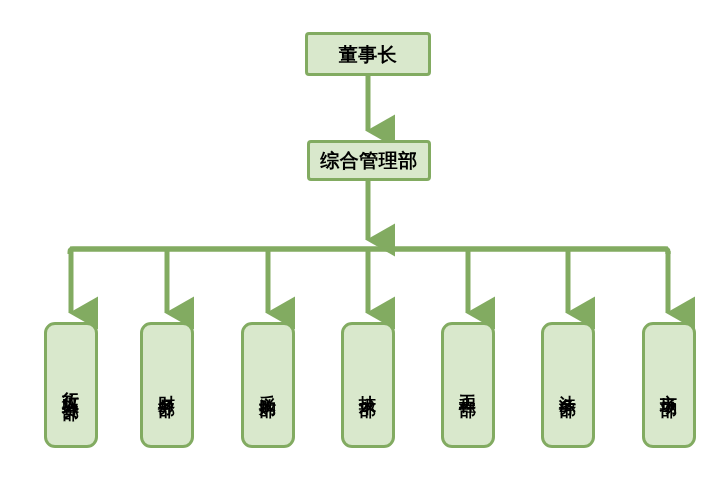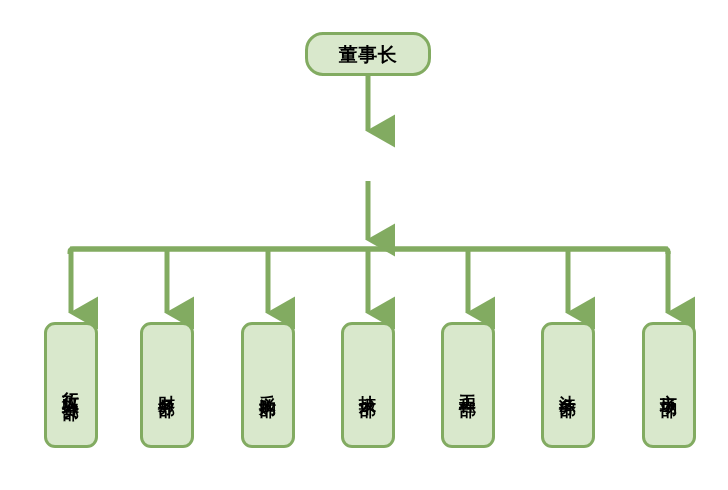--- a/index.html
+++ b/index.html
@@ -23,21 +23,21 @@
     top: 0;
     width: 728px;
     height: 490px;
     pointer-events: none;
   }
   .node {
     position: absolute;
     box-sizing: border-box;
     background: #d9e8cc;
     border: 3px solid #82ab61;
-    border-radius: 18px;
+    border-radius: 4px;
     display: flex;
     align-items: center;
     justify-content: center;
     z-index: 2;
   }
   .node-label {
     color: #000000;
     font-weight: bold;
     line-height: 1.18;
     letter-spacing: 0.5px;
@@ -82,20 +82,23 @@
     <line x1="368" y1="251" x2="368" y2="313" stroke="#82ab61" stroke-width="5" marker-end="url(#arrowhead)"></line>
     <line x1="468" y1="251" x2="468" y2="313" stroke="#82ab61" stroke-width="5" marker-end="url(#arrowhead)"></line>
     <line x1="568" y1="251" x2="568" y2="313" stroke="#82ab61" stroke-width="5" marker-end="url(#arrowhead)"></line>
     <line x1="668" y1="251" x2="668" y2="313" stroke="#82ab61" stroke-width="5" marker-end="url(#arrowhead)"></line>
   </svg>
 
   <div class="node horizontal" style="left:305px; top:32px; width:126px; height:44px;">
     <span class="node-label">董事长</span>
   </div>
 
+  <div class="node horizontal" style="left:307px; top:140px; width:124px; height:41px;">
+    <span class="node-label">综合管理部</span>
+  </div>
 
   <div class="node vertical" style="left:44px; top:322px; width:54px; height:126px;">
     <span class="node-label">行政人资部</span>
   </div>
 
   <div class="node vertical" style="left:140px; top:322px; width:54px; height:126px;">
     <span class="node-label">财务部</span>
   </div>
 
   <div class="node vertical" style="left:241px; top:322px; width:54px; height:126px;">

